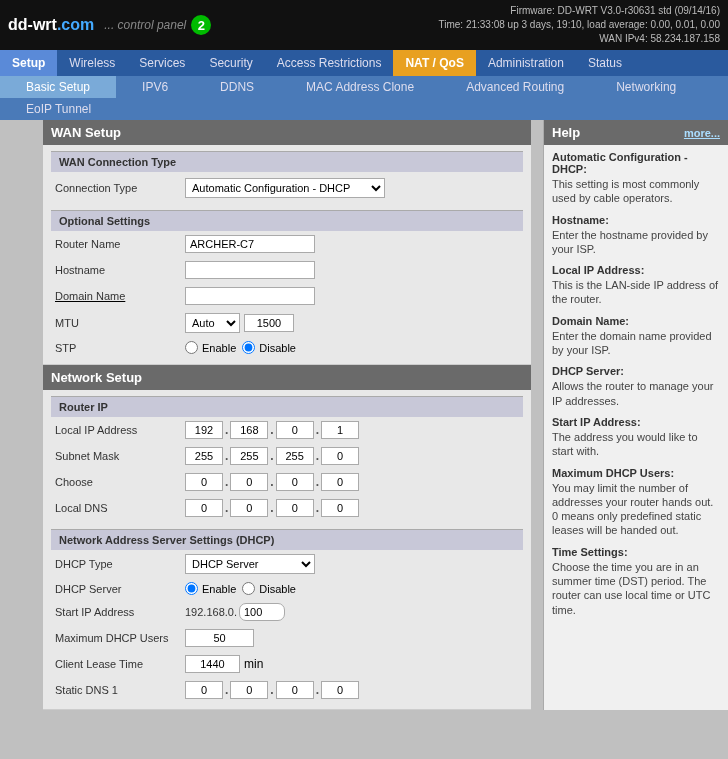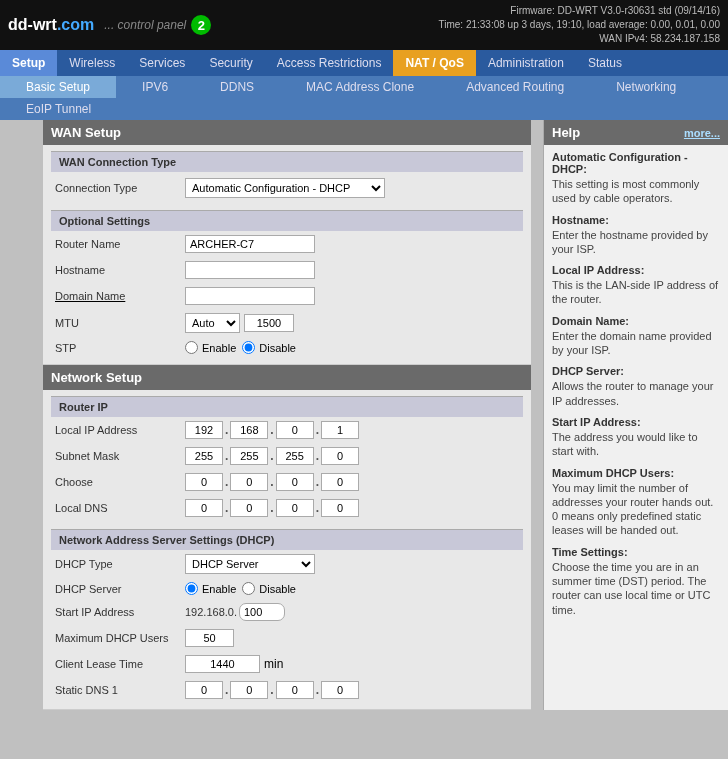--- a/index.html
+++ b/index.html
@@ -290,28 +290,28 @@
               <div class="start-ip-group">
                 <span class="start-ip-prefix">192.168.0.</span>
                 <input type="text" value="100" style="width: 46px; border-radius: 7px;">
               </div>
             </div>
           </div>
 
           <div class="form-row" style="padding:4px 4px;">
             <div class="form-label">Maximum DHCP Users</div>
             <div class="form-value">
-              <input type="text" value="50" style="width: 49px; text-align: center;">
+              <input type="text" value="50" style="width: 69px; text-align: center;">
             </div>
           </div>
 
           <div class="form-row" style="padding:4px 4px;">
             <div class="form-label">Client Lease Time</div>
             <div class="form-value" style="display:flex; align-items:center; gap:4px;">
-              <input type="text" value="1440" style="width: 75px; text-align: center;">
+              <input type="text" value="1440" style="width: 55px; text-align: center;">
               <span>min</span>
             </div>
           </div>
 
           <div class="form-row" style="padding:4px 4px;">
             <div class="form-label">Static DNS 1</div>
             <div class="form-value">
               <div class="ip-group">
                 <input type="text" value="0" style="">
                 <span class="ip-dot">.</span>

